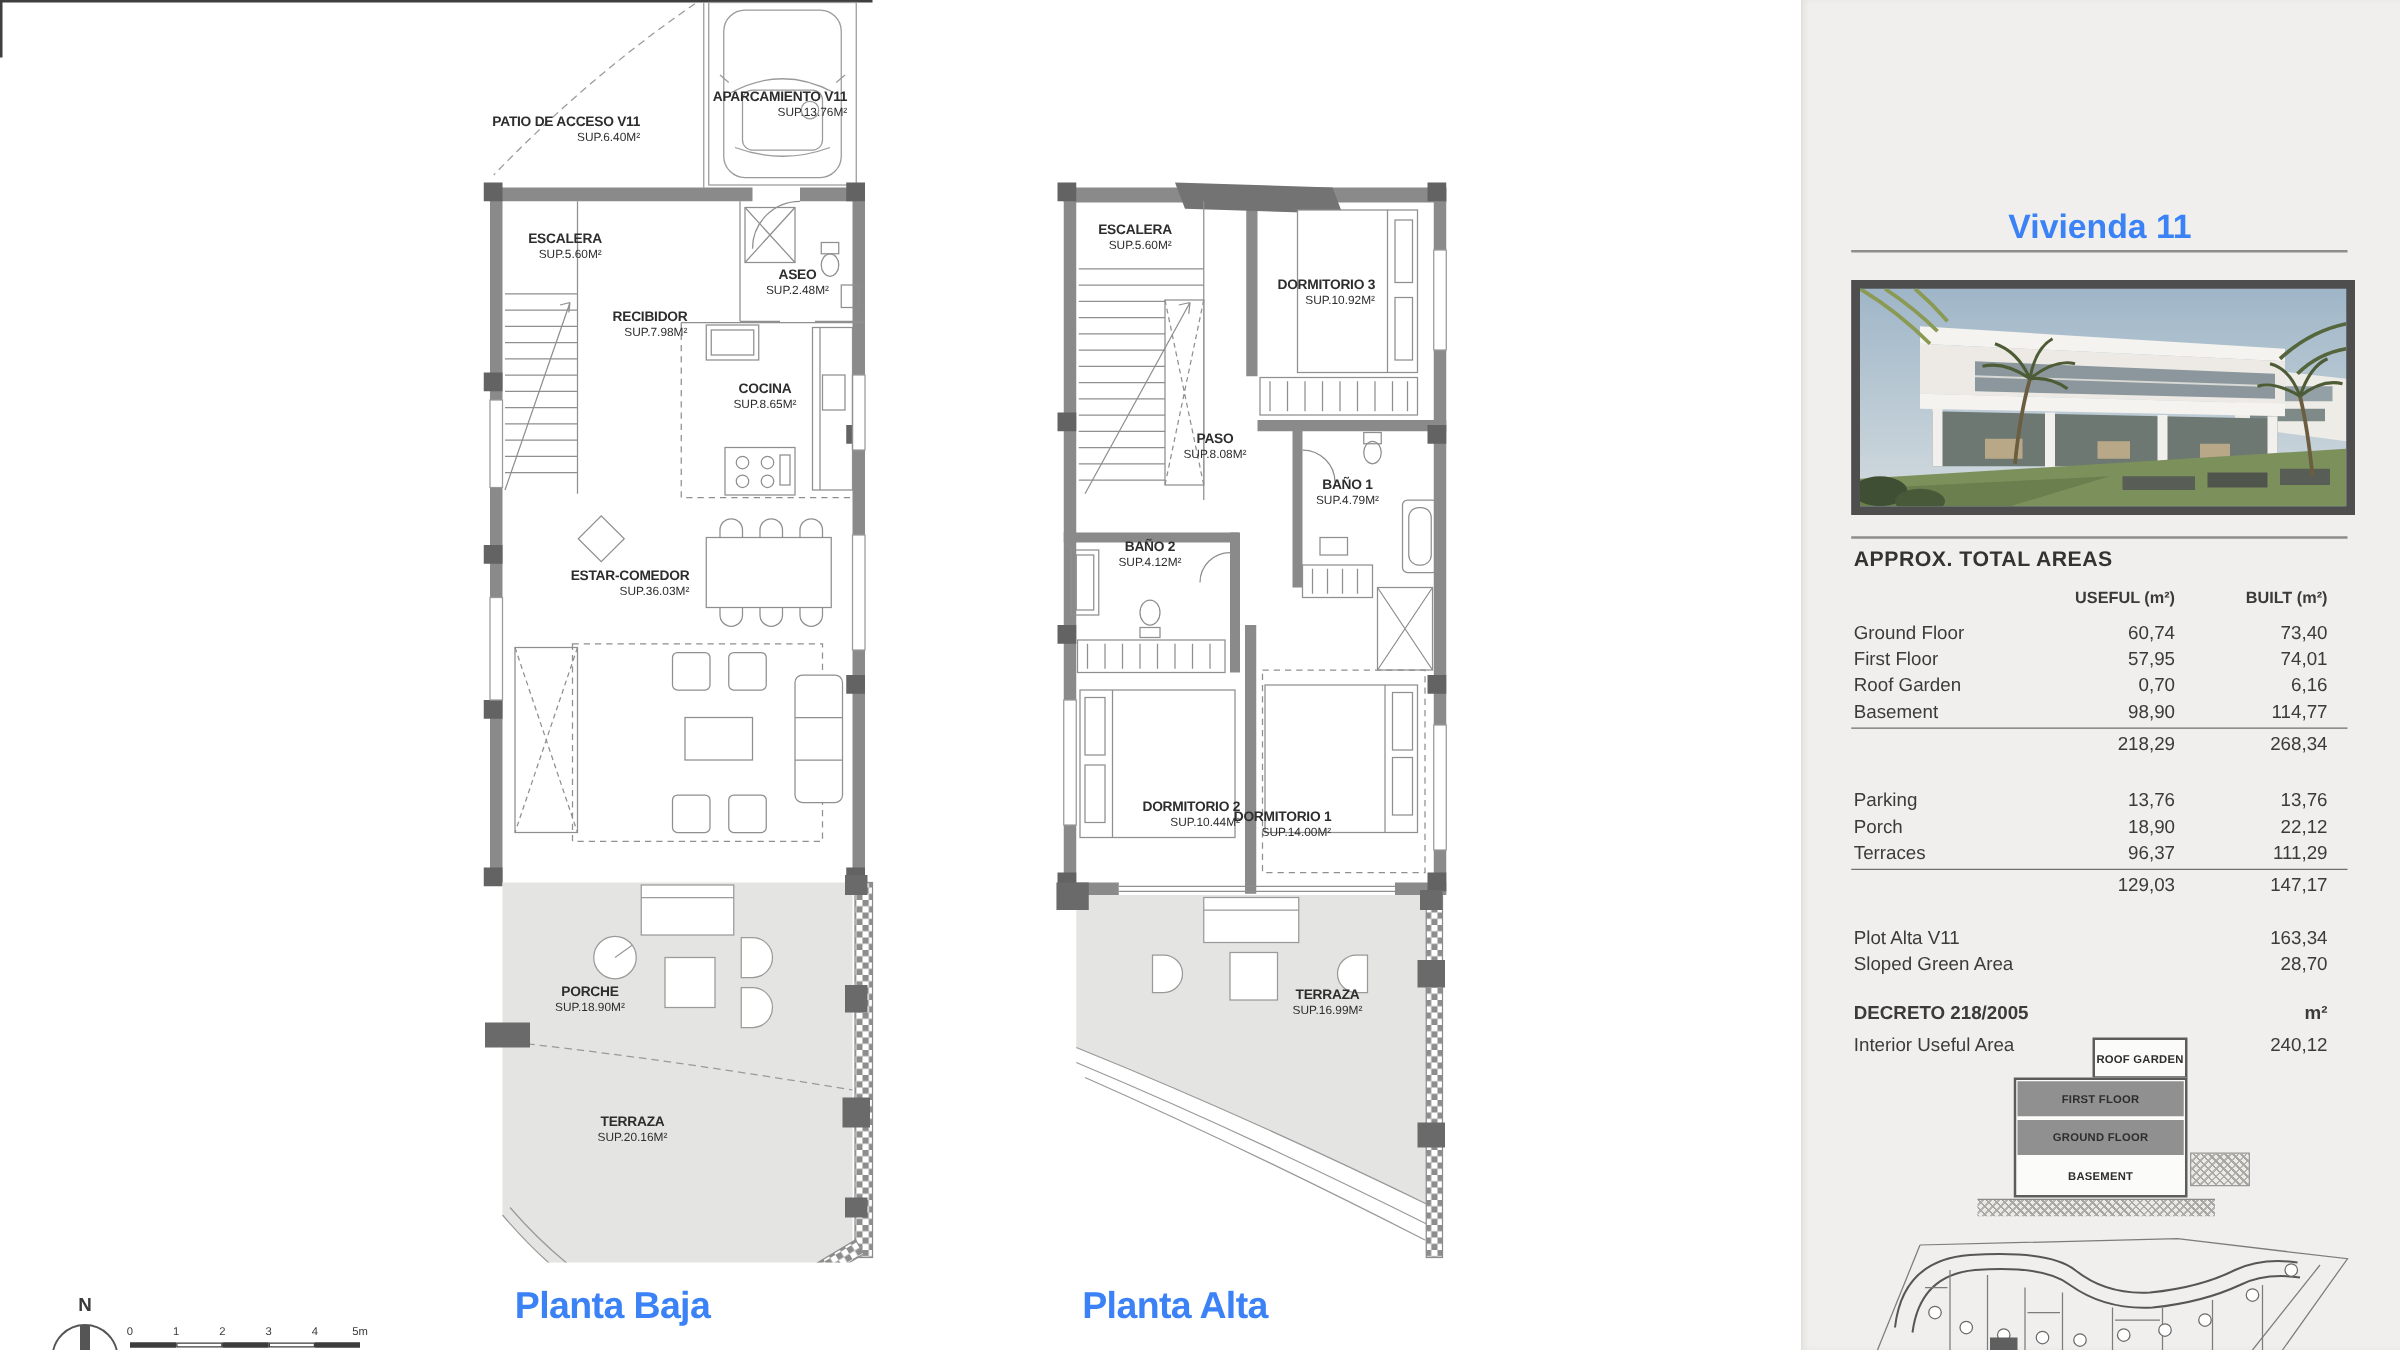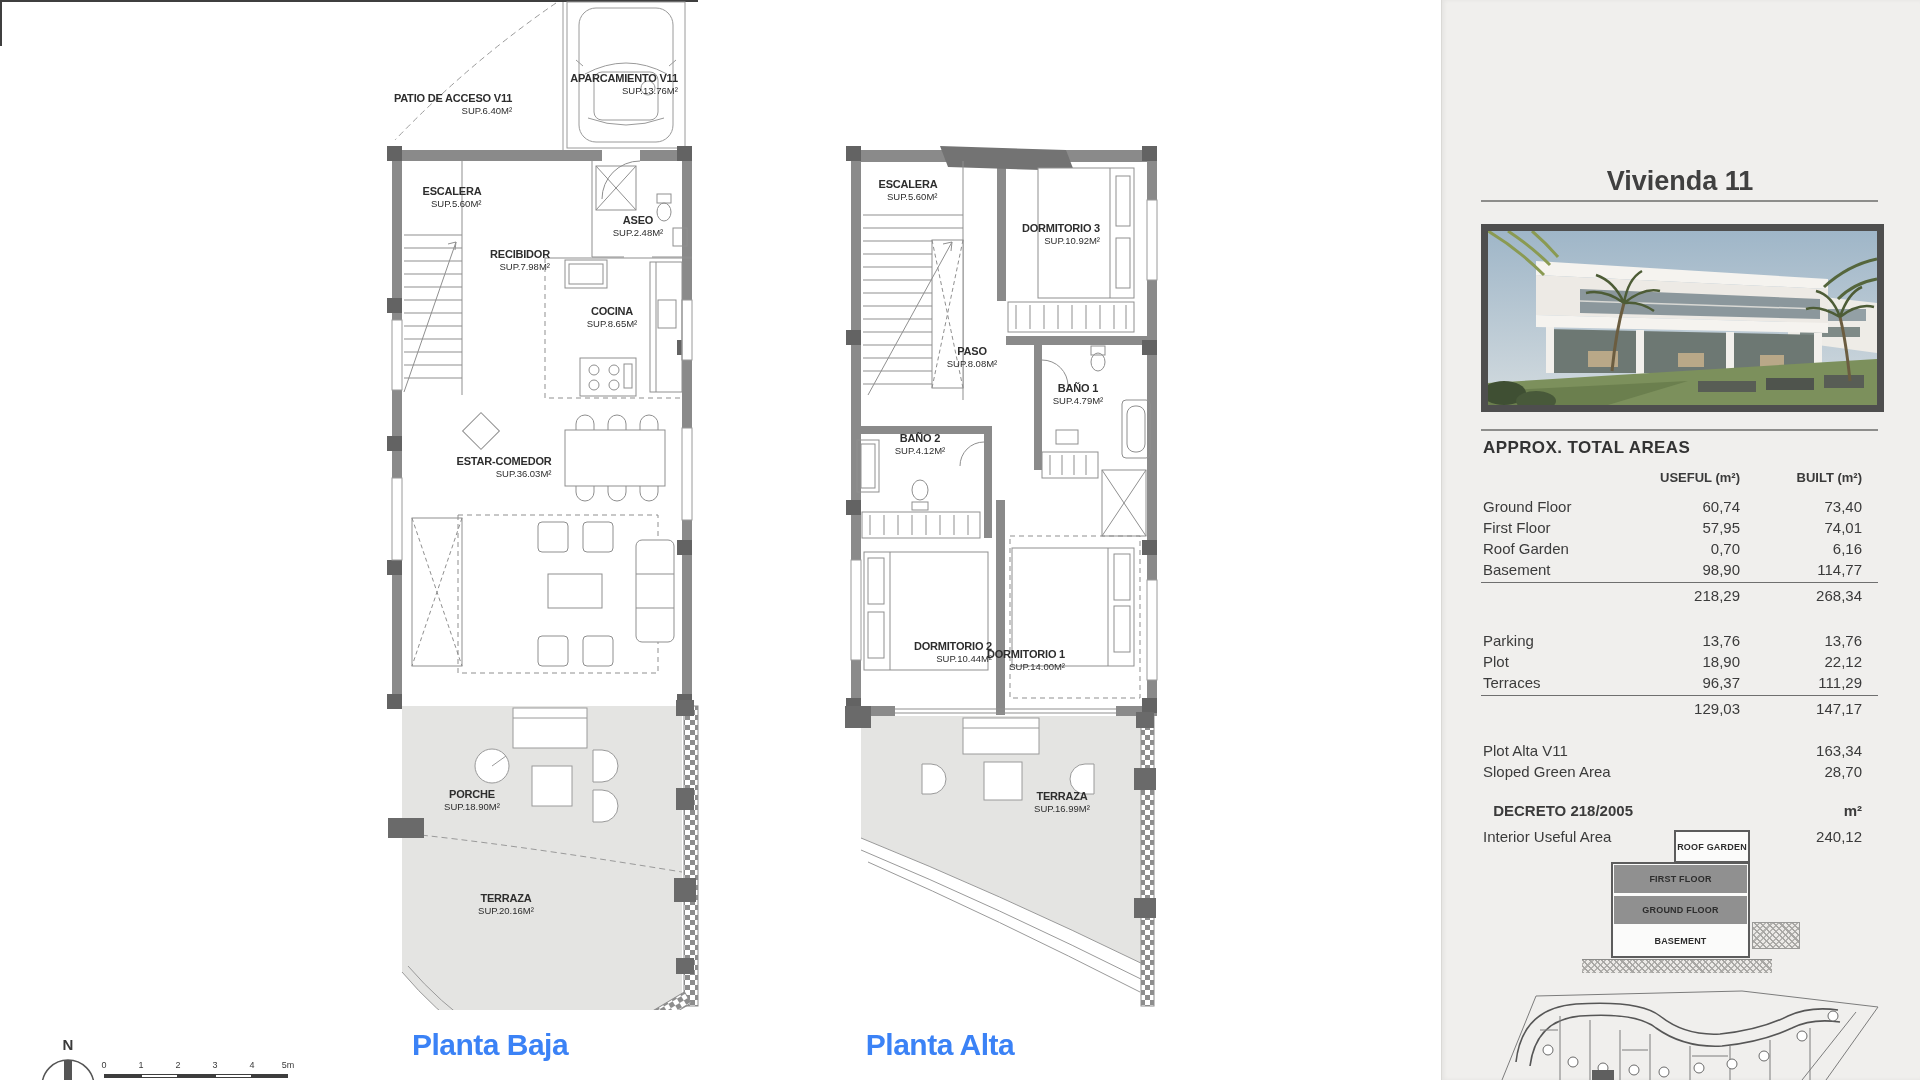--- a/index.html
+++ b/index.html
@@ -11,33 +11,33 @@
   .room-label{position:absolute;transform:translateX(-50%);text-align:center;line-height:1.2;
               color:#2d2d2d;white-space:nowrap;}
   .room-label .rn{font-size:11px;font-weight:700;letter-spacing:-.2px;}
   .room-label .rs{font-size:9.5px;font-weight:400;text-align:right;}
   .plan-title{position:absolute;transform:translateX(-50%);font-size:30px;font-weight:700;
               color:#3b82f6;letter-spacing:-.5px;}
   
   .panel{position:absolute;left:1441px;top:0;width:479px;height:1080px;background:#f0efed;
          border-left:1px solid #dad9d6;box-shadow:inset 2px 0 4px rgba(0,0,0,.05);}
   .p-title{position:absolute;left:1680px;top:166px;transform:translateX(-50%);
-           font-size:27px;font-weight:700;color:#404040;}
+           font-size:27px;font-weight:700;color:#3b82f6;}
   .rule{position:absolute;background:#8d8d8b;height:2px;}
   .render-frame{position:absolute;left:1481px;top:224px;width:389px;height:174px;
                 border:7px solid #4e4e4e;background:#9db3c4;}
   .a-head,.a-row{position:absolute;left:1483px;width:379px;display:grid;
                  grid-template-columns:150px 107px 122px;align-items:center;}
   .a-head{font-size:13px;font-weight:700;color:#3a3a3a;}
   .a-row{font-size:15px;color:#3b3b3b;height:21px;}
   .a-row .lab{white-space:nowrap;}
   .a-row .num,.a-head .num{text-align:right;white-space:nowrap;}
   .a-heading{position:absolute;left:1483px;top:438px;font-size:17px;font-weight:700;
              letter-spacing:.4px;color:#333;}
-  .bold{font-weight:700;text-align:right;}
+  .bold{font-weight:700;}
   .tline{position:absolute;left:1481px;width:397px;height:1px;background:#6f6f6f;}
   
   .stack-box{position:absolute;border:2px solid #5c5c5c;background:#fbfbfa;box-sizing:border-box;}
   .stack-row{position:absolute;display:flex;align-items:center;justify-content:center;
              font-size:9px;font-weight:700;color:#2d2d2d;letter-spacing:.2px;}
   .hatch{position:absolute;background:
      repeating-linear-gradient(45deg,#a7a6a3 0 1.5px,rgba(0,0,0,0) 1.5px 4.5px),
      repeating-linear-gradient(-45deg,#b5b4b1 0 1.5px,rgba(0,0,0,0) 1.5px 4.5px),#eceae7;}
   
   .north-label{position:absolute;transform:translateX(-50%);font-size:15px;font-weight:700;color:#3a3a3a;}
@@ -485,21 +485,21 @@
   <span class="num">218,29</span>
   <span class="num">268,34</span>
   </div>
 
 <div class="a-row" style="top:630px">
   <span class="lab">Parking</span>
   <span class="num">13,76</span>
   <span class="num">13,76</span>
   </div>
 <div class="a-row" style="top:651px">
-  <span class="lab">Plot</span>
+  <span class="lab">Porch</span>
   <span class="num">18,90</span>
   <span class="num">22,12</span>
   </div>
 <div class="a-row" style="top:672px">
   <span class="lab">Terraces</span>
   <span class="num">96,37</span>
   <span class="num">111,29</span>
   </div>
 <div class="tline" style="top:695px"></div>
 <div class="a-row" style="top:698px">

